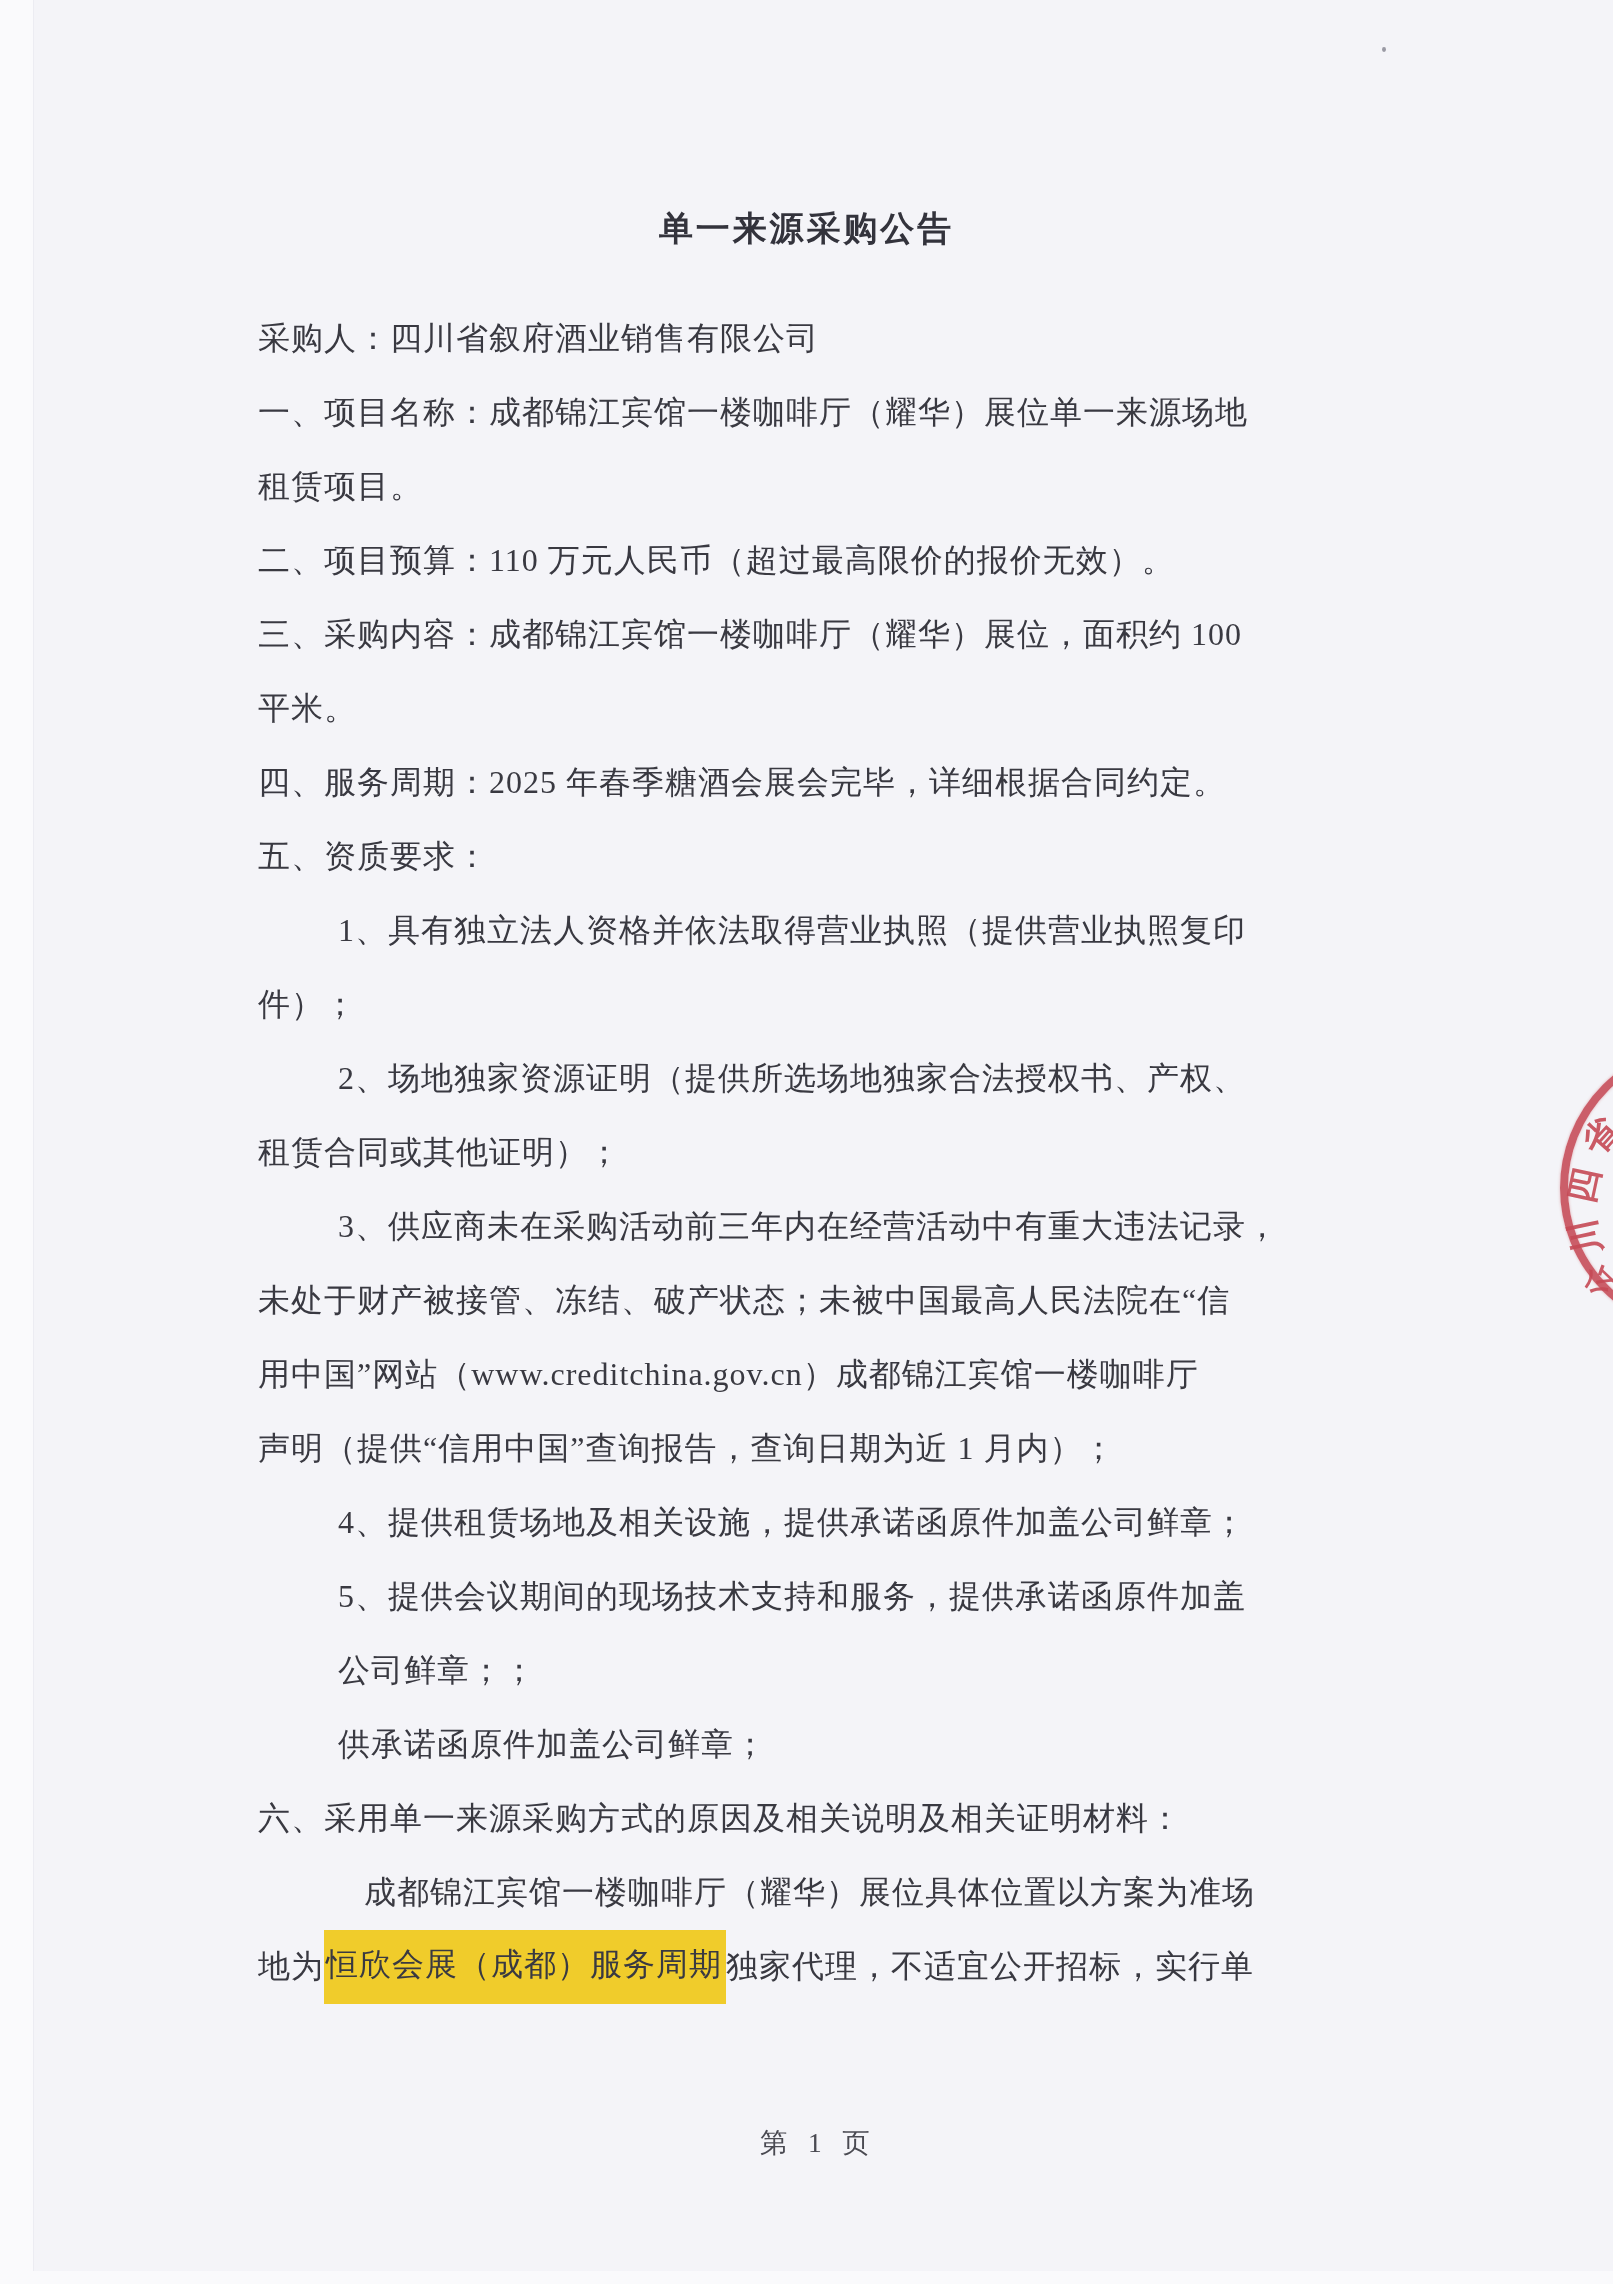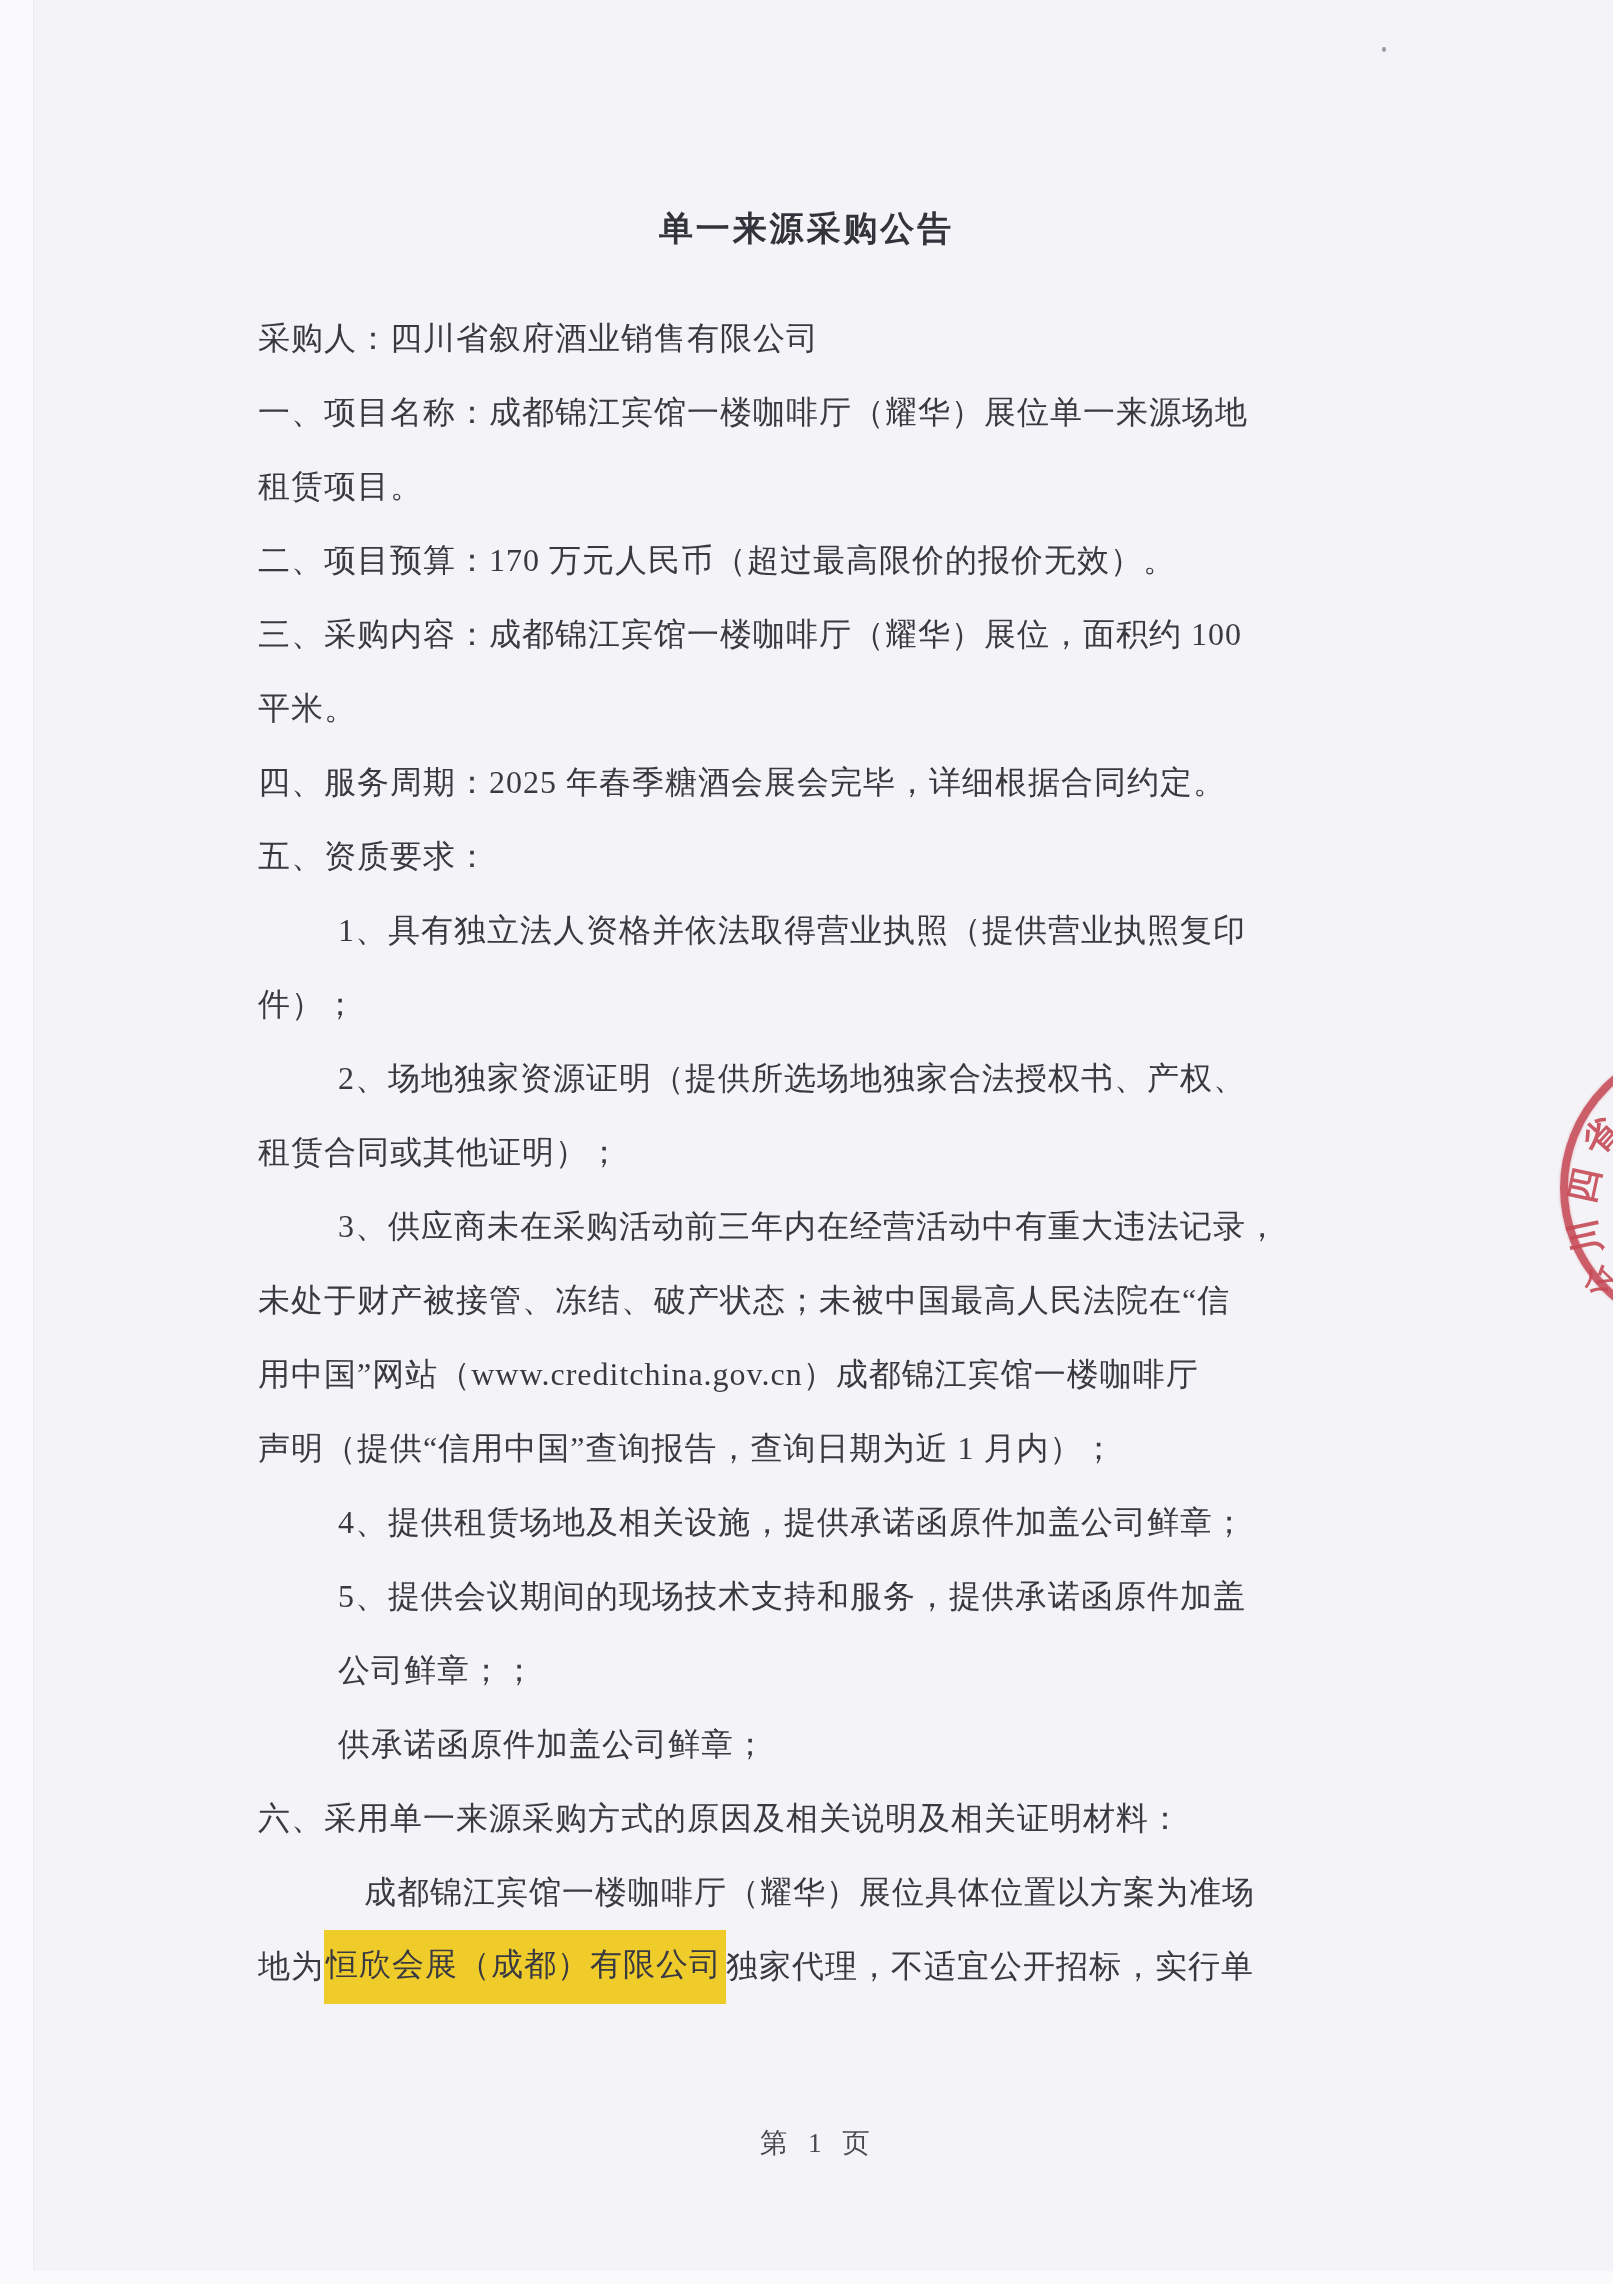--- a/index.html
+++ b/index.html
@@ -80,21 +80,21 @@
       <div class="line indent-0">
         <span>采购人：四川省叙府酒业销售有限公司</span>
       </div>
       <div class="line indent-0">
         <span>一、项目名称：成都锦江宾馆一楼咖啡厅（耀华）展位单一来源场地</span>
       </div>
       <div class="line indent-0">
         <span>租赁项目。</span>
       </div>
       <div class="line indent-0">
-        <span>二、项目预算：170 万元人民币（超过最高限价的报价无效）。</span>
+        <span>二、项目预算：110 万元人民币（超过最高限价的报价无效）。</span>
       </div>
       <div class="line indent-0">
         <span>三、采购内容：成都锦江宾馆一楼咖啡厅（耀华）展位，面积约 100</span>
       </div>
       <div class="line indent-0">
         <span>平米。</span>
       </div>
       <div class="line indent-0">
         <span>四、服务周期：2025 年春季糖酒会展会完毕，详细根据合同约定。</span>
       </div>
@@ -138,21 +138,21 @@
         <span>供承诺函原件加盖公司鲜章；</span>
       </div>
       <div class="line indent-0">
         <span>六、采用单一来源采购方式的原因及相关说明及相关证明材料：</span>
       </div>
       <div class="line indent-2">
         <span>成都锦江宾馆一楼咖啡厅（耀华）展位具体位置以方案为准场</span>
       </div>
       <div class="line indent-0">
         <span>地为</span>
-        <span class="hl">恒欣会展（成都）有限公司</span>
+        <span class="hl">恒欣会展（成都）服务周期</span>
         <span>独家代理，不适宜公开招标，实行单</span>
       </div>
     </div>
 
   <div class="stamp-ring"></div>
   <div id="stamp-chars">
       <span class="stamp-char stamp-char-0">省</span>
       <span class="stamp-char stamp-char-1">四</span>
       <span class="stamp-char stamp-char-2">川</span>
       <span class="stamp-char stamp-char-3">公</span>

